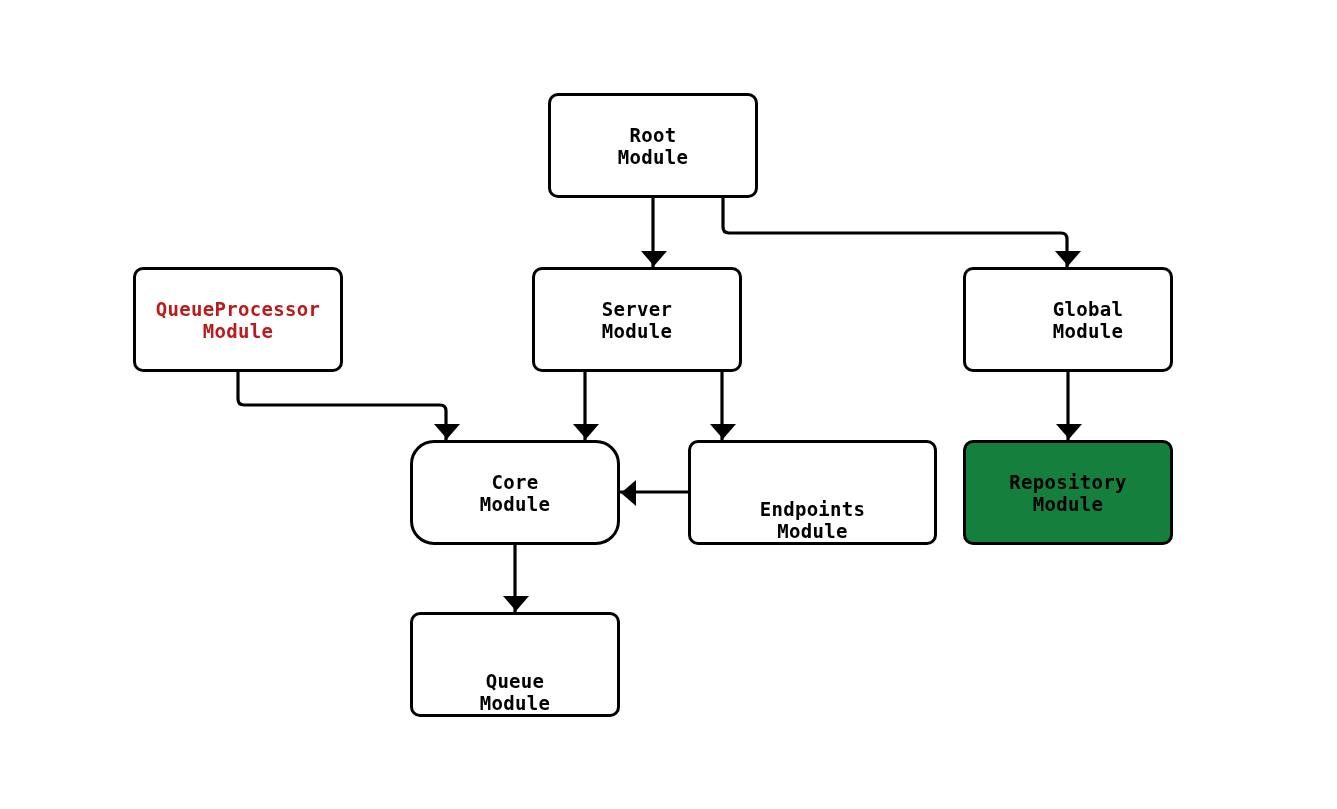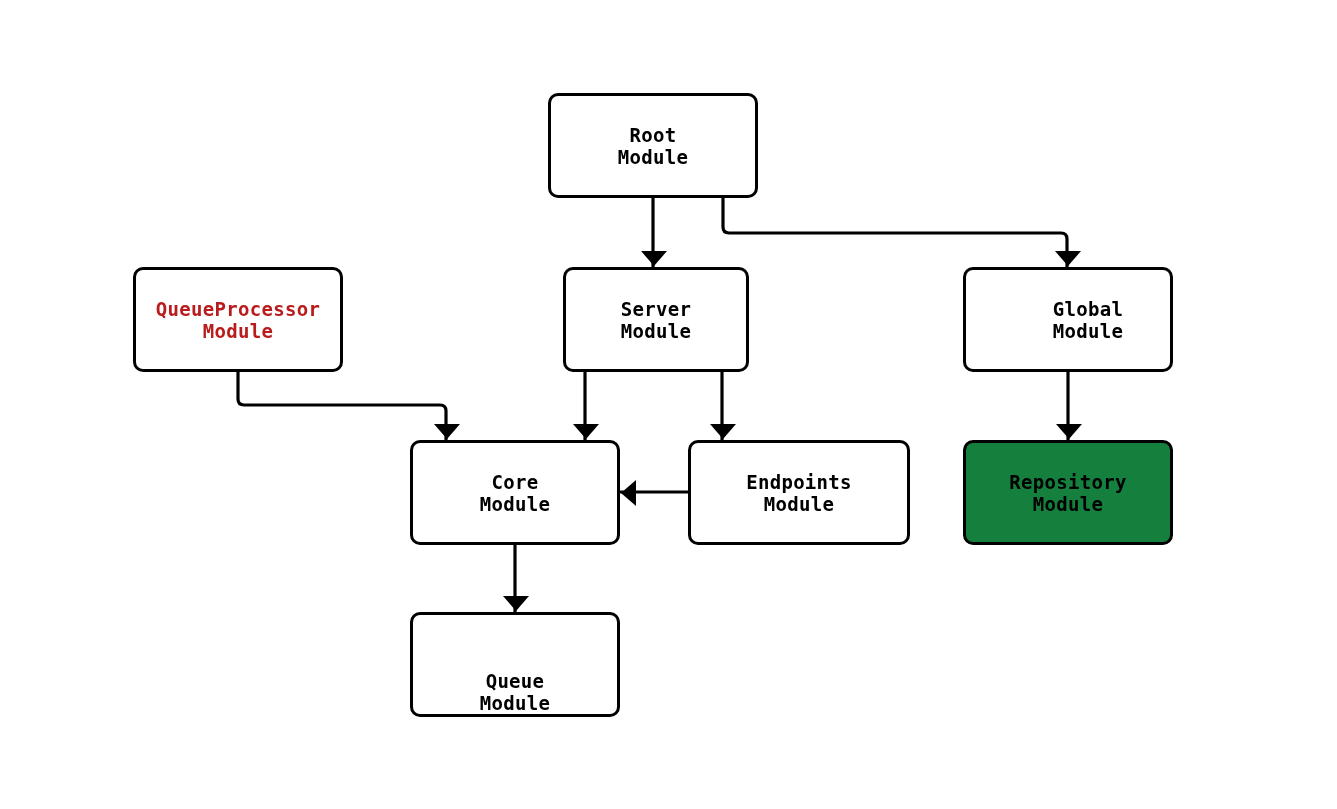--- a/index.html
+++ b/index.html
@@ -60,37 +60,37 @@
         <path class="edge-path" d="M688,492 L621,492" stroke="#000000" marker-end="url(#arrowhead)"></path>
         <path class="edge-path" d="M1068,372 L1068,439" stroke="#000000" marker-end="url(#arrowhead)"></path>
         <path class="edge-path" d="M515,545 L515,611" stroke="#000000" marker-end="url(#arrowhead)"></path>
       </g>
   </svg>
   <div id="nodes-layer">
       <div class="node" style="left: 548px; top: 93px; width: 210px; height: 105px; border-color: rgb(0, 0, 0); background: rgb(255, 255, 255);">
     <div class="node-label" style="color: rgb(0, 0, 0);">Root
 Module</div>
   </div>
-      <div class="node" style="left: 563px; top: 267px; width: 186px; height: 105px; border-color: rgb(0, 0, 0); background: rgb(255, 255, 255);">
+      <div class="node" style="left: 532px; top: 267px; width: 210px; height: 105px; border-color: rgb(0, 0, 0); background: rgb(255, 255, 255);">
     <div class="node-label" style="color: rgb(0, 0, 0);">Server
 Module</div>
   </div>
       <div class="node" style="left: 133px; top: 267px; width: 210px; height: 105px; border-color: rgb(0, 0, 0); background: rgb(255, 255, 255);">
     <div class="node-label" style="color: #b91c1c;">QueueProcessor
 Module</div>
   </div>
       <div class="node" style="left: 963px; top: 267px; width: 210px; height: 105px; border-color: rgb(0, 0, 0); background: rgb(255, 255, 255); padding-left: 40px;">
     <div class="node-label" style="color: rgb(0, 0, 0);">Global
 Module</div>
   </div>
-      <div class="node" style="left: 410px; top: 440px; width: 210px; height: 105px; border-color: rgb(0, 0, 0); background: rgb(255, 255, 255);">
+      <div class="node" style="left: 410px; top: 440px; width: 210px; height: 105px; border-color: rgb(0, 0, 0); background: rgb(255, 255, 255); border-radius: 24px;">
     <div class="node-label" style="color: rgb(0, 0, 0);">Core
 Module</div>
   </div>
-      <div class="node" style="left: 688px; top: 440px; width: 222px; height: 105px; border-color: rgb(0, 0, 0); background: rgb(255, 255, 255);">
+      <div class="node" style="left: 688px; top: 440px; width: 249px; height: 105px; border-color: rgb(0, 0, 0); background: rgb(255, 255, 255); align-items: flex-end;">
     <div class="node-label" style="color: rgb(0, 0, 0);">Endpoints
 Module</div>
   </div>
       <div class="node" style="left: 963px; top: 440px; width: 210px; height: 105px; border-color: rgb(0, 0, 0); background: #15803d;">
     <div class="node-label" style="color: rgb(0, 0, 0);">Repository
 Module</div>
   </div>
       <div class="node" style="left: 410px; top: 612px; width: 210px; height: 105px; border-color: rgb(0, 0, 0); background: rgb(255, 255, 255); align-items: flex-end;">
     <div class="node-label" style="color: rgb(0, 0, 0);">Queue
 Module</div>

